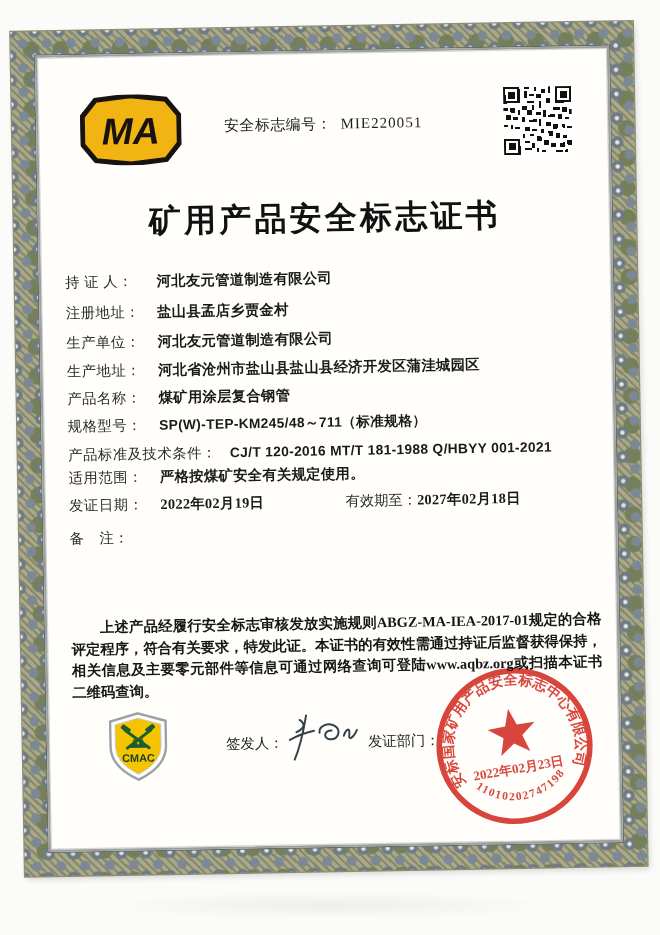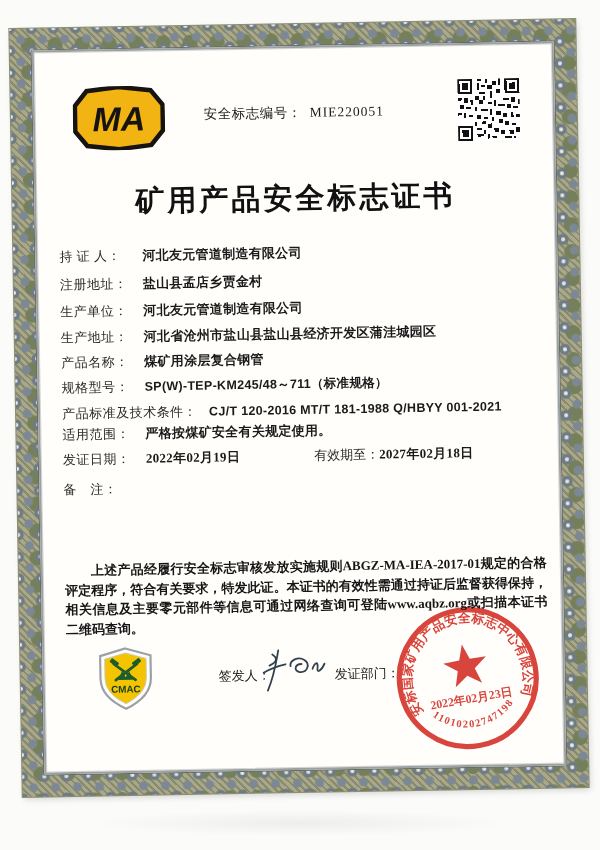--- a/index.html
+++ b/index.html
@@ -47,21 +47,21 @@
   .flabel.wide { min-width:0; margin-right:12px; }
   .vlabel { display:inline-block; min-width:62px; margin-left:74px; color:#2a2a2a; }
   
   .statement { position:absolute; left:46px; top:533px; width:482px;
                font-size:13px; font-weight:bold; line-height:19.5px;
                text-align:justify; text-indent:2em; color:#161616;
                word-break:break-all; }
   
   .cmac { position:absolute; left:78px; top:620px; width:54px; height:64px; }
   .signer-label, .dept-label { position:absolute; top:642px; font-size:13px; color:#222; }
-  .signer-label { left:198px;font-family:Liberation Mono, monospace; } .dept-label { left:314px; }
+  .signer-label { left:185px;font-family:Liberation Mono, monospace; } .dept-label { left:314px; }
   .signature { position:absolute; left:236px; top:622px; width:74px; height:46px; }
   .stamp { position:absolute; left:371px; top:581px; width:152px; height:152px;
            transform:rotate(-9deg); opacity:.93; mix-blend-mode:multiply; }
   .smudge { position:absolute; left:90px; bottom:14px; width:420px; height:26px;
             background:radial-gradient(ellipse at 50% 50%, rgba(120,120,115,.10), rgba(0,0,0,0) 70%); }
 </style>
 </head>
 <body>
 
 <div class="cert">

